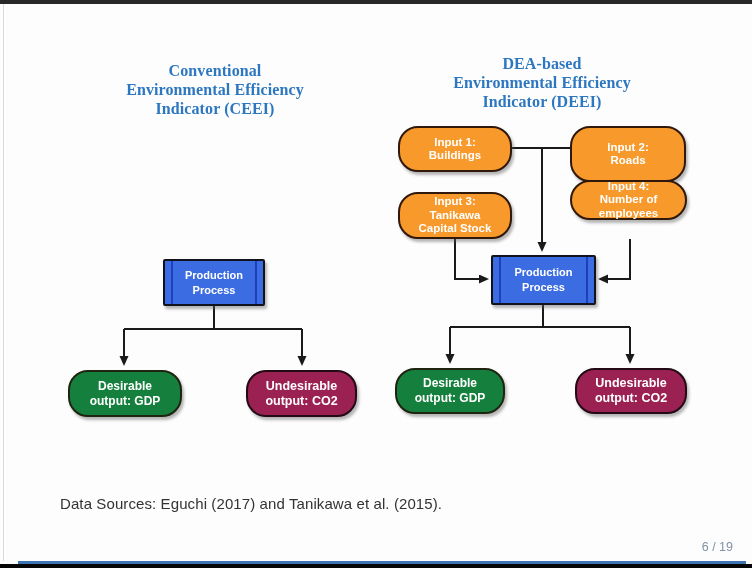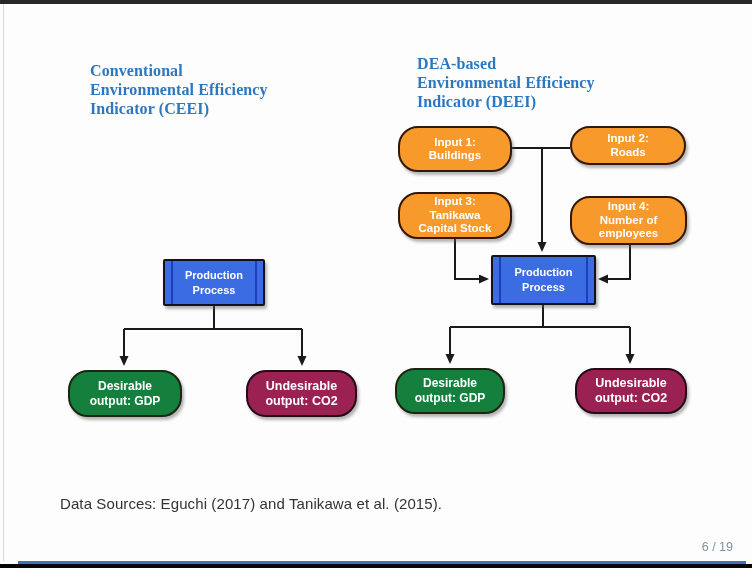--- a/index.html
+++ b/index.html
@@ -5,21 +5,21 @@
   html,body{margin:0;padding:0;}
   body{
     width:752px;height:568px;overflow:hidden;background:#fdfdfd;
     font-family:"Liberation Sans",sans-serif;position:relative;
   }
   .top-edge{position:absolute;left:0;top:0;width:752px;height:4px;background:#282828;}
   .left-edge-line{position:absolute;left:3px;top:4px;width:1px;height:557px;background:#dadada;}
   .slide{position:absolute;left:0;top:0;width:752px;height:568px;}
 
   .title{
-    position:absolute;color:#2c77c0;
+    position:absolute;text-align:center;color:#2c77c0;
     font-family:"Liberation Serif",serif;font-weight:bold;
     font-size:16px;line-height:19px;letter-spacing:0.1px;
   }
   .title span{display:block;}
   .title-left{left:90px;top:61px;width:250px;}
   .title-right{left:417px;top:54px;width:250px;}
 
   svg.connectors{position:absolute;left:0;top:0;}
 
   .node{
@@ -118,30 +118,30 @@
   </div>
   <div class="node rounded maroon" style="left:246px;top:370px;width:111px;height:47px;">
     <span>Undesirable</span>
     <span>output: CO2</span>
   </div>
 
   <div class="node rounded orange" style="left:398px;top:126px;width:114px;height:46px;align-items:center;">
     <span>Input 1:</span>
     <span>Buildings</span>
   </div>
-  <div class="node rounded orange" style="left:570px;top:126px;width:116px;height:39px;">
+  <div class="node rounded orange" style="left:570px;top:126px;width:116px;height:56px;">
     <span>Input 2:</span>
     <span>Roads</span>
   </div>
   <div class="node rounded orange" style="left:398px;top:192px;width:114px;height:47px;">
     <span>Input 3:</span>
     <span>Tanikawa</span>
     <span>Capital Stock</span>
   </div>
-  <div class="node rounded orange" style="left:570px;top:196px;width:117px;height:49px;">
+  <div class="node rounded orange" style="left:570px;top:180px;width:117px;height:40px;">
     <span>Input 4:</span>
     <span>Number of</span>
     <span>employees</span>
   </div>
   <div class="node process" style="left:491px;top:255px;width:105px;height:50px;">
     <span>Production</span>
     <span>Process</span>
   </div>
   <div class="node rounded green" style="left:395px;top:368px;width:110px;height:46px;">
     <span>Desirable</span>

